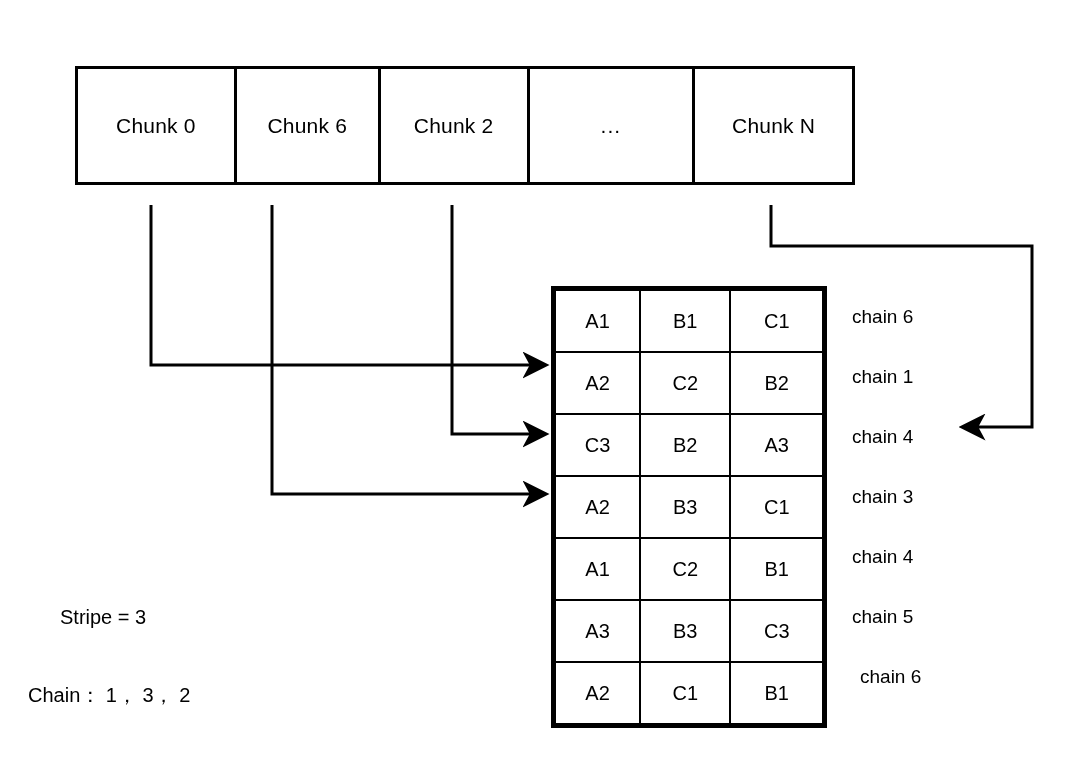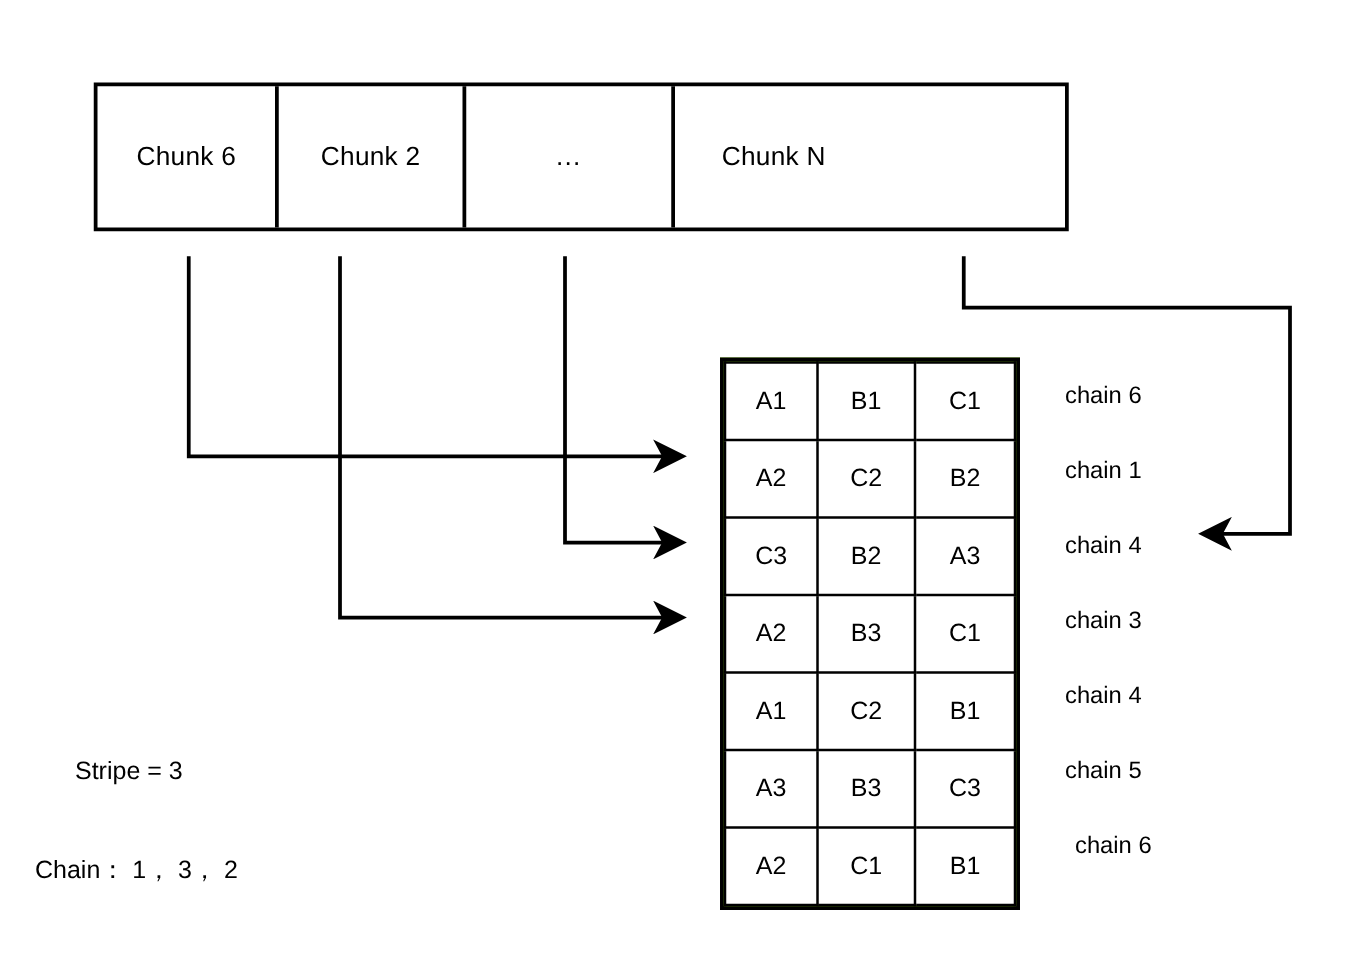--- a/index.html
+++ b/index.html
@@ -42,27 +42,27 @@
   .chunk-cell.w0 { width: 160px; }
   .chunk-cell.w1 { width: 145px; }
   .chunk-cell.w2 { width: 150px; }
   .chunk-cell.w3 { width: 167px; }
   .chunk-cell.w4 { width: 158px; }
   .chunk-cell.dots { font-size: 21px; letter-spacing: 1px; }
 
   
   #stripe-table {
     position: absolute;
-    left: 576px;
+    left: 551px;
     top: 286px;
-    width: 240px;
+    width: 276px;
     border: 3px solid #000000;
     border-collapse: collapse;
     box-sizing: border-box;
-    background: #84cc16;
+    background: #701a75;
   }
   #stripe-table table {
     border-collapse: collapse;
     width: 100%;
   }
   #stripe-table td {
     border: 2px solid #000000;
     height: 58px;
     text-align: center;
     vertical-align: middle;
@@ -123,20 +123,23 @@
     height: 778px;
     pointer-events: none;
   }
 </style>
 </head>
 <body>
 
 <div id="canvas">
 
   <div id="chunk-strip">
+    <div class="chunk-cell w0">
+      <span>Chunk 0</span>
+    </div>
     <div class="chunk-cell w1">
       <span>Chunk 6</span>
     </div>
     <div class="chunk-cell w2">
       <span>Chunk 2</span>
     </div>
     <div class="chunk-cell w3 dots">
       <span>...</span>
     </div>
     <div class="chunk-cell w4">

